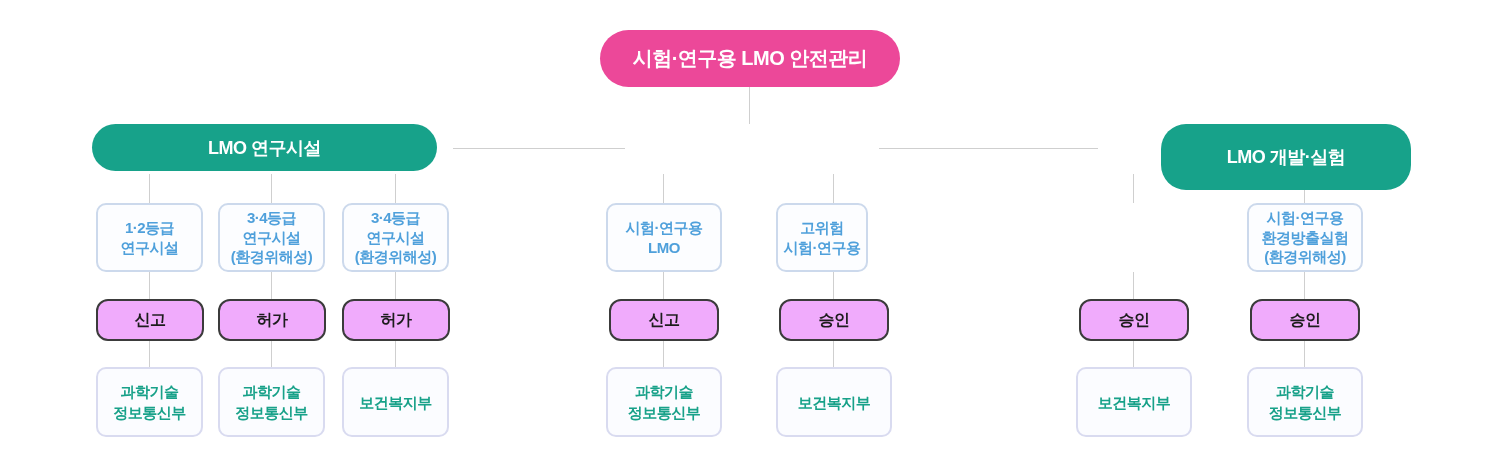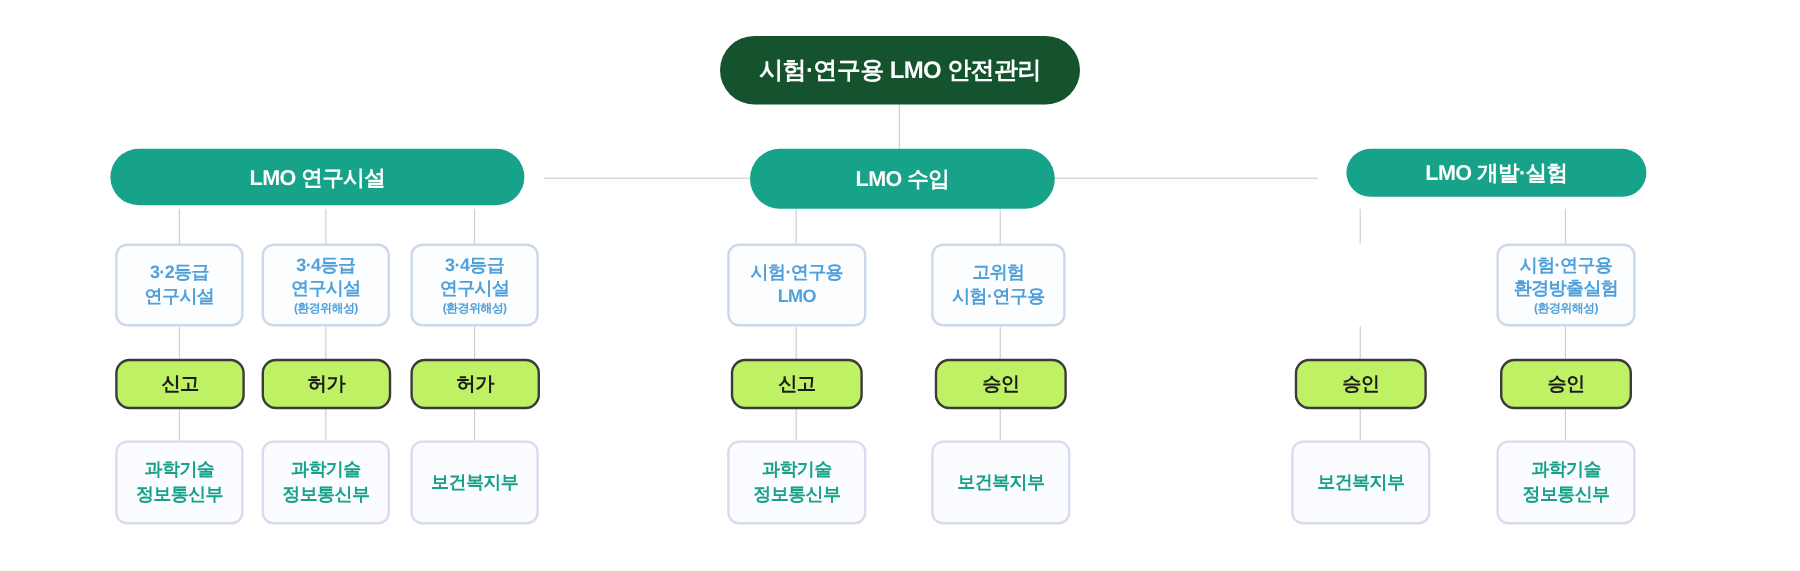--- a/index.html
+++ b/index.html
@@ -16,21 +16,21 @@
     position: absolute;
     display: flex;
     align-items: center;
     justify-content: center;
     color: #ffffff;
     font-weight: bold;
     text-align: center;
     box-sizing: border-box;
     letter-spacing: -0.5px;
   }
-  .root-pill { background: #14532d; border-radius: 29px; font-size: 20px; }
+  .root-pill { background: #ec4899; border-radius: 29px; font-size: 20px; }
   .group-pill { background: #17a28a; border-radius: 25px; font-size: 18px; }
   .box {
     position: absolute;
     display: flex;
     flex-direction: column;
     align-items: center;
     justify-content: center;
     text-align: center;
     box-sizing: border-box;
     font-weight: bold;
@@ -38,24 +38,24 @@
     letter-spacing: -0.5px;
   }
   .target-box {
     border: 2px solid #ccd9ec;
     background: #fcfdff;
     color: #4fa0db;
     font-size: 15px;
     line-height: 1.3;
     border-radius: 10px;
   }
-  .target-sub { font-size: 10px; line-height: 1.3; }
+  .target-sub { font-size: 15px; line-height: 1.3; }
   .action-box {
     border: 2px solid #3b3b3b;
-    background: #bef264;
+    background: #f0abfc;
     color: #1c1c1c;
     font-size: 16px;
     border-radius: 12px;
   }
   .ministry-box {
     border: 2px solid #d9dbf0;
     background: #fbfcff;
     color: #18a189;
     font-size: 15px;
     line-height: 1.4;
@@ -96,25 +96,24 @@
   <div class="line" style="left:1133px; top:272px; width:1px; height:27px;"></div>
   <div class="line" style="left:1133px; top:341px; width:1px; height:26px;"></div>
 
   <div class="line" style="left:1304px; top:174px; width:1px; height:29px;"></div>
   <div class="line" style="left:1304px; top:272px; width:1px; height:27px;"></div>
   <div class="line" style="left:1304px; top:341px; width:1px; height:26px;"></div>
 
   <div class="pill root-pill" style="left:600px; top:30px; width:300px; height:57px;">시험·연구용 LMO 안전관리</div>
 
   <div class="pill group-pill" style="left:92px; top:124px; width:345px; height:47px;">LMO 연구시설</div>
-  <div class="pill group-pill" style="left:625px; top:124px; width:254px; height:50px;">LMO 수입</div>
-  <div class="pill group-pill" style="left:1122px; top:124px; width:250px; height:40px;">LMO 개발·실험</div>
+  <div class="pill group-pill" style="left:1161px; top:124px; width:250px; height:66px;">LMO 개발·실험</div>
 
   <div class="box target-box" style="left:96px; top:203px; width:107px; height:69px;">
-    <span>3·2등급
+    <span>1·2등급
 연구시설</span>
     <span class="target-sub"></span>
   </div>
   <div class="box action-box" style="left:96px; top:299px; width:108px; height:42px;">신고</div>
   <div class="box ministry-box" style="left:96px; top:367px; width:107px; height:70px;">과학기술
 정보통신부</div>
 
   <div class="box target-box" style="left:218px; top:203px; width:107px; height:69px;">
     <span>3·4등급
 연구시설</span>
@@ -134,21 +133,21 @@
 
   <div class="box target-box" style="left:606px; top:203px; width:116px; height:69px;">
     <span>시험·연구용
 LMO</span>
     <span class="target-sub"></span>
   </div>
   <div class="box action-box" style="left:609px; top:299px; width:110px; height:42px;">신고</div>
   <div class="box ministry-box" style="left:606px; top:367px; width:116px; height:70px;">과학기술
 정보통신부</div>
 
-  <div class="box target-box" style="left:776px; top:203px; width:112px; height:69px;">
+  <div class="box target-box" style="left:776px; top:203px; width:92px; height:69px;">
     <span>고위험
 시험·연구용</span>
     <span class="target-sub"></span>
   </div>
   <div class="box action-box" style="left:779px; top:299px; width:110px; height:42px;">승인</div>
   <div class="box ministry-box" style="left:776px; top:367px; width:116px; height:70px;">보건복지부</div>
 
   <div class="box action-box" style="left:1079px; top:299px; width:110px; height:42px;">승인</div>
   <div class="box ministry-box" style="left:1076px; top:367px; width:116px; height:70px;">보건복지부</div>
 

